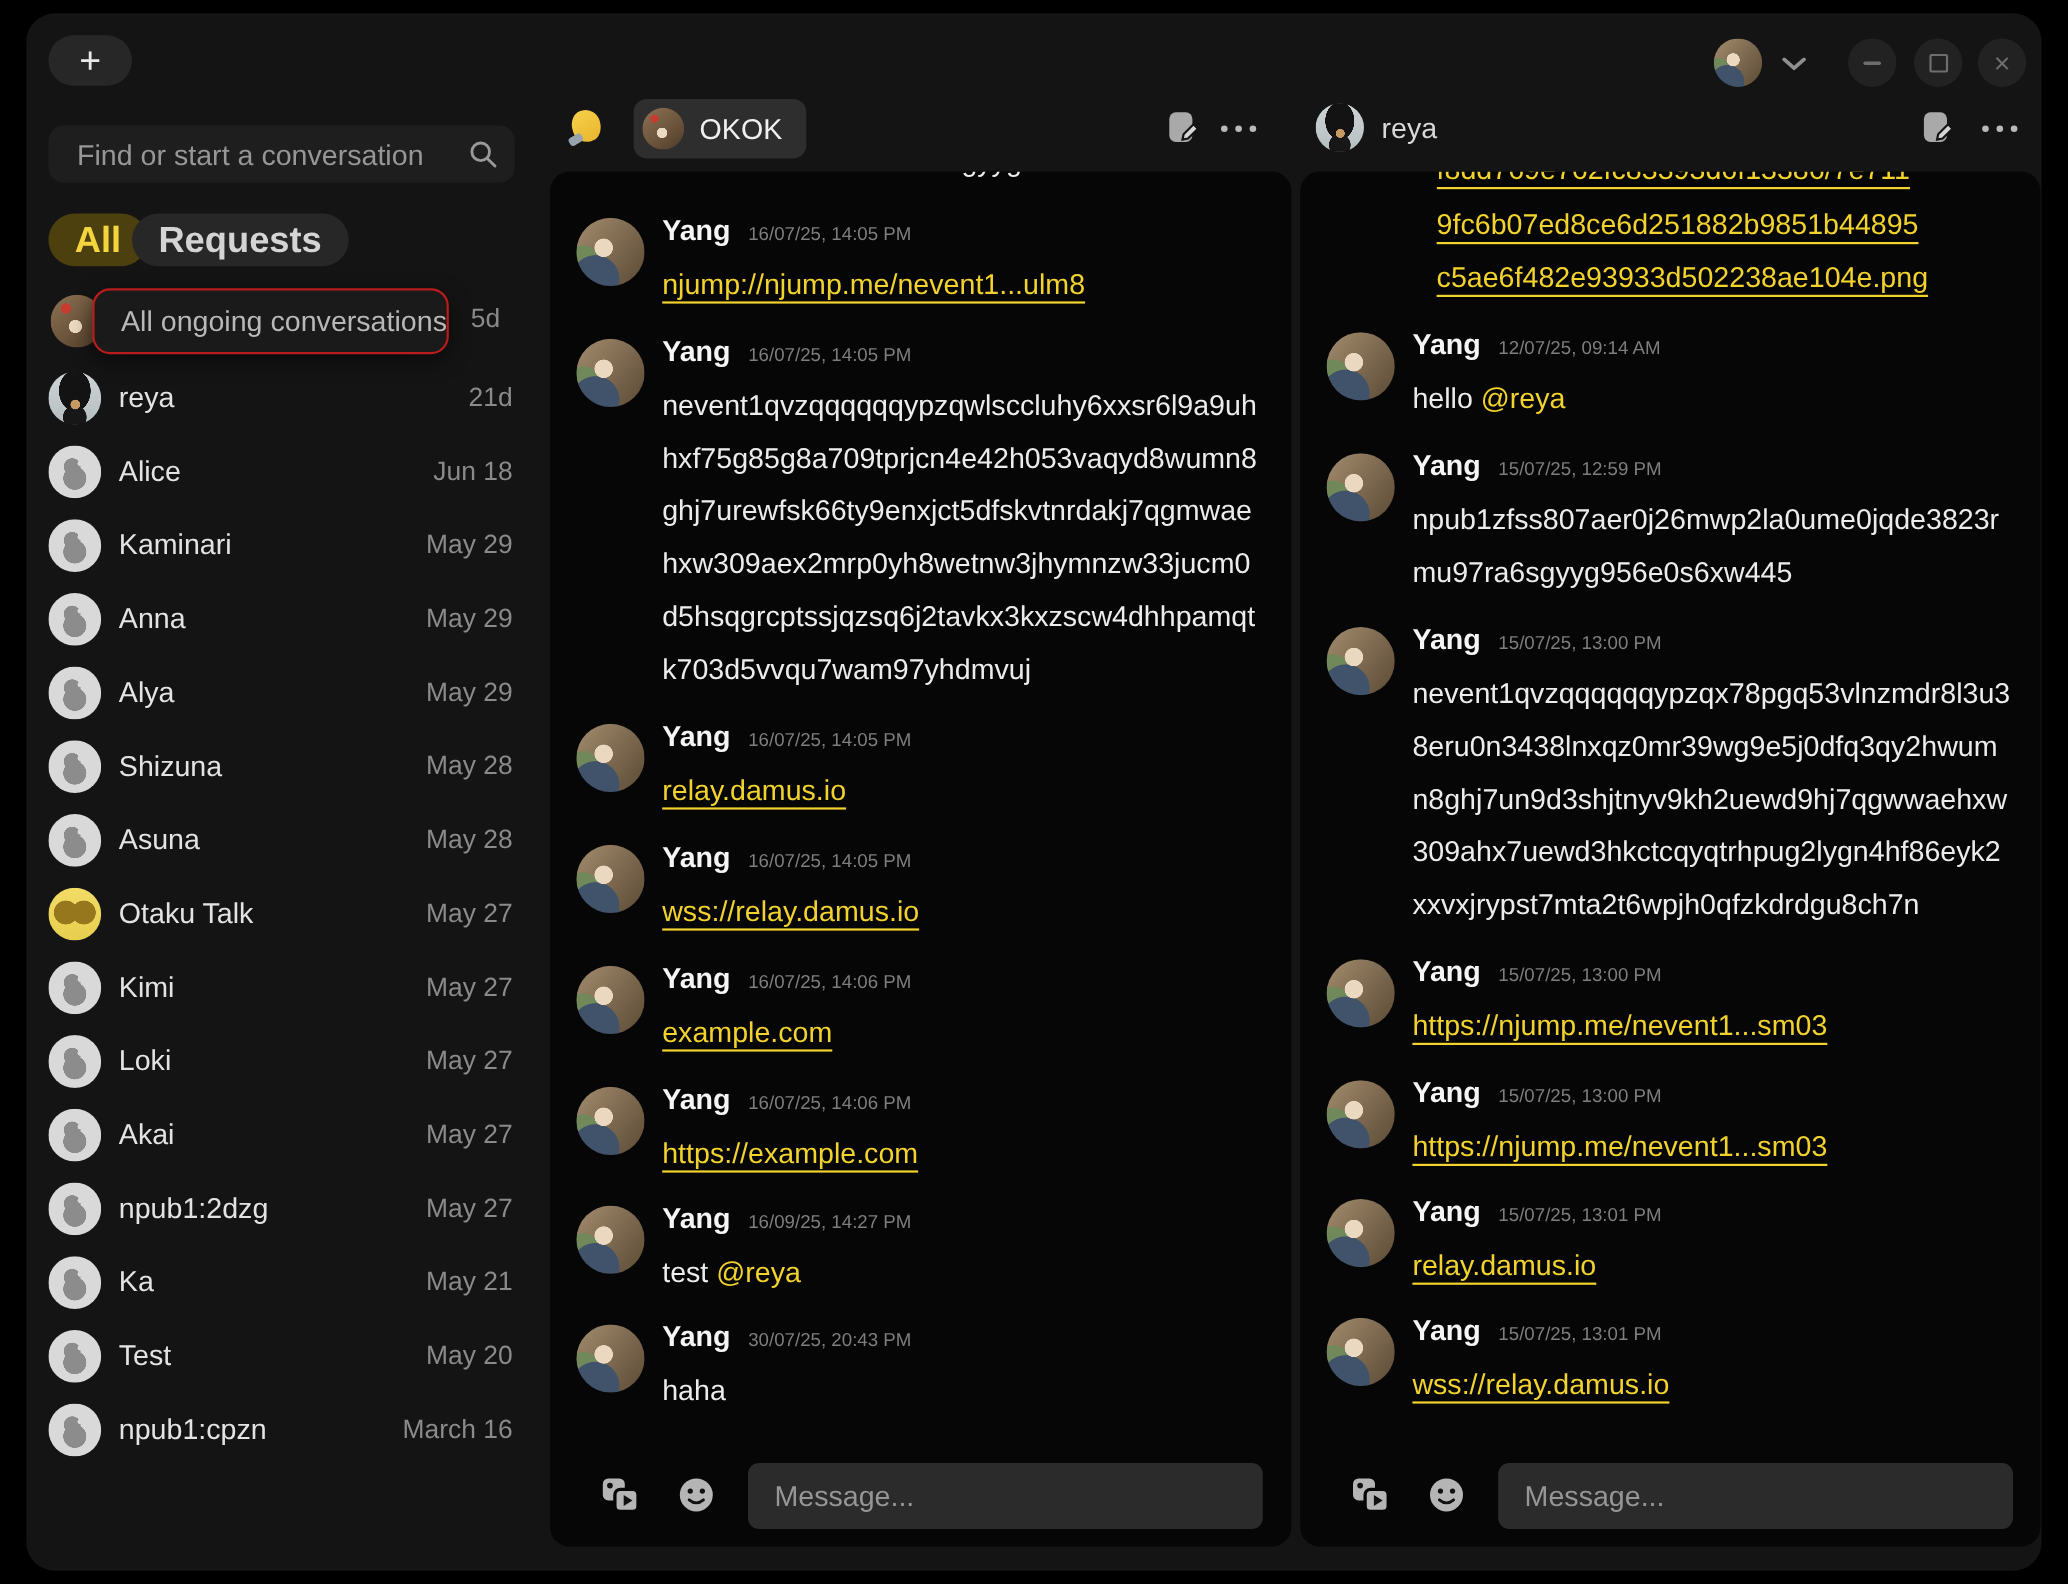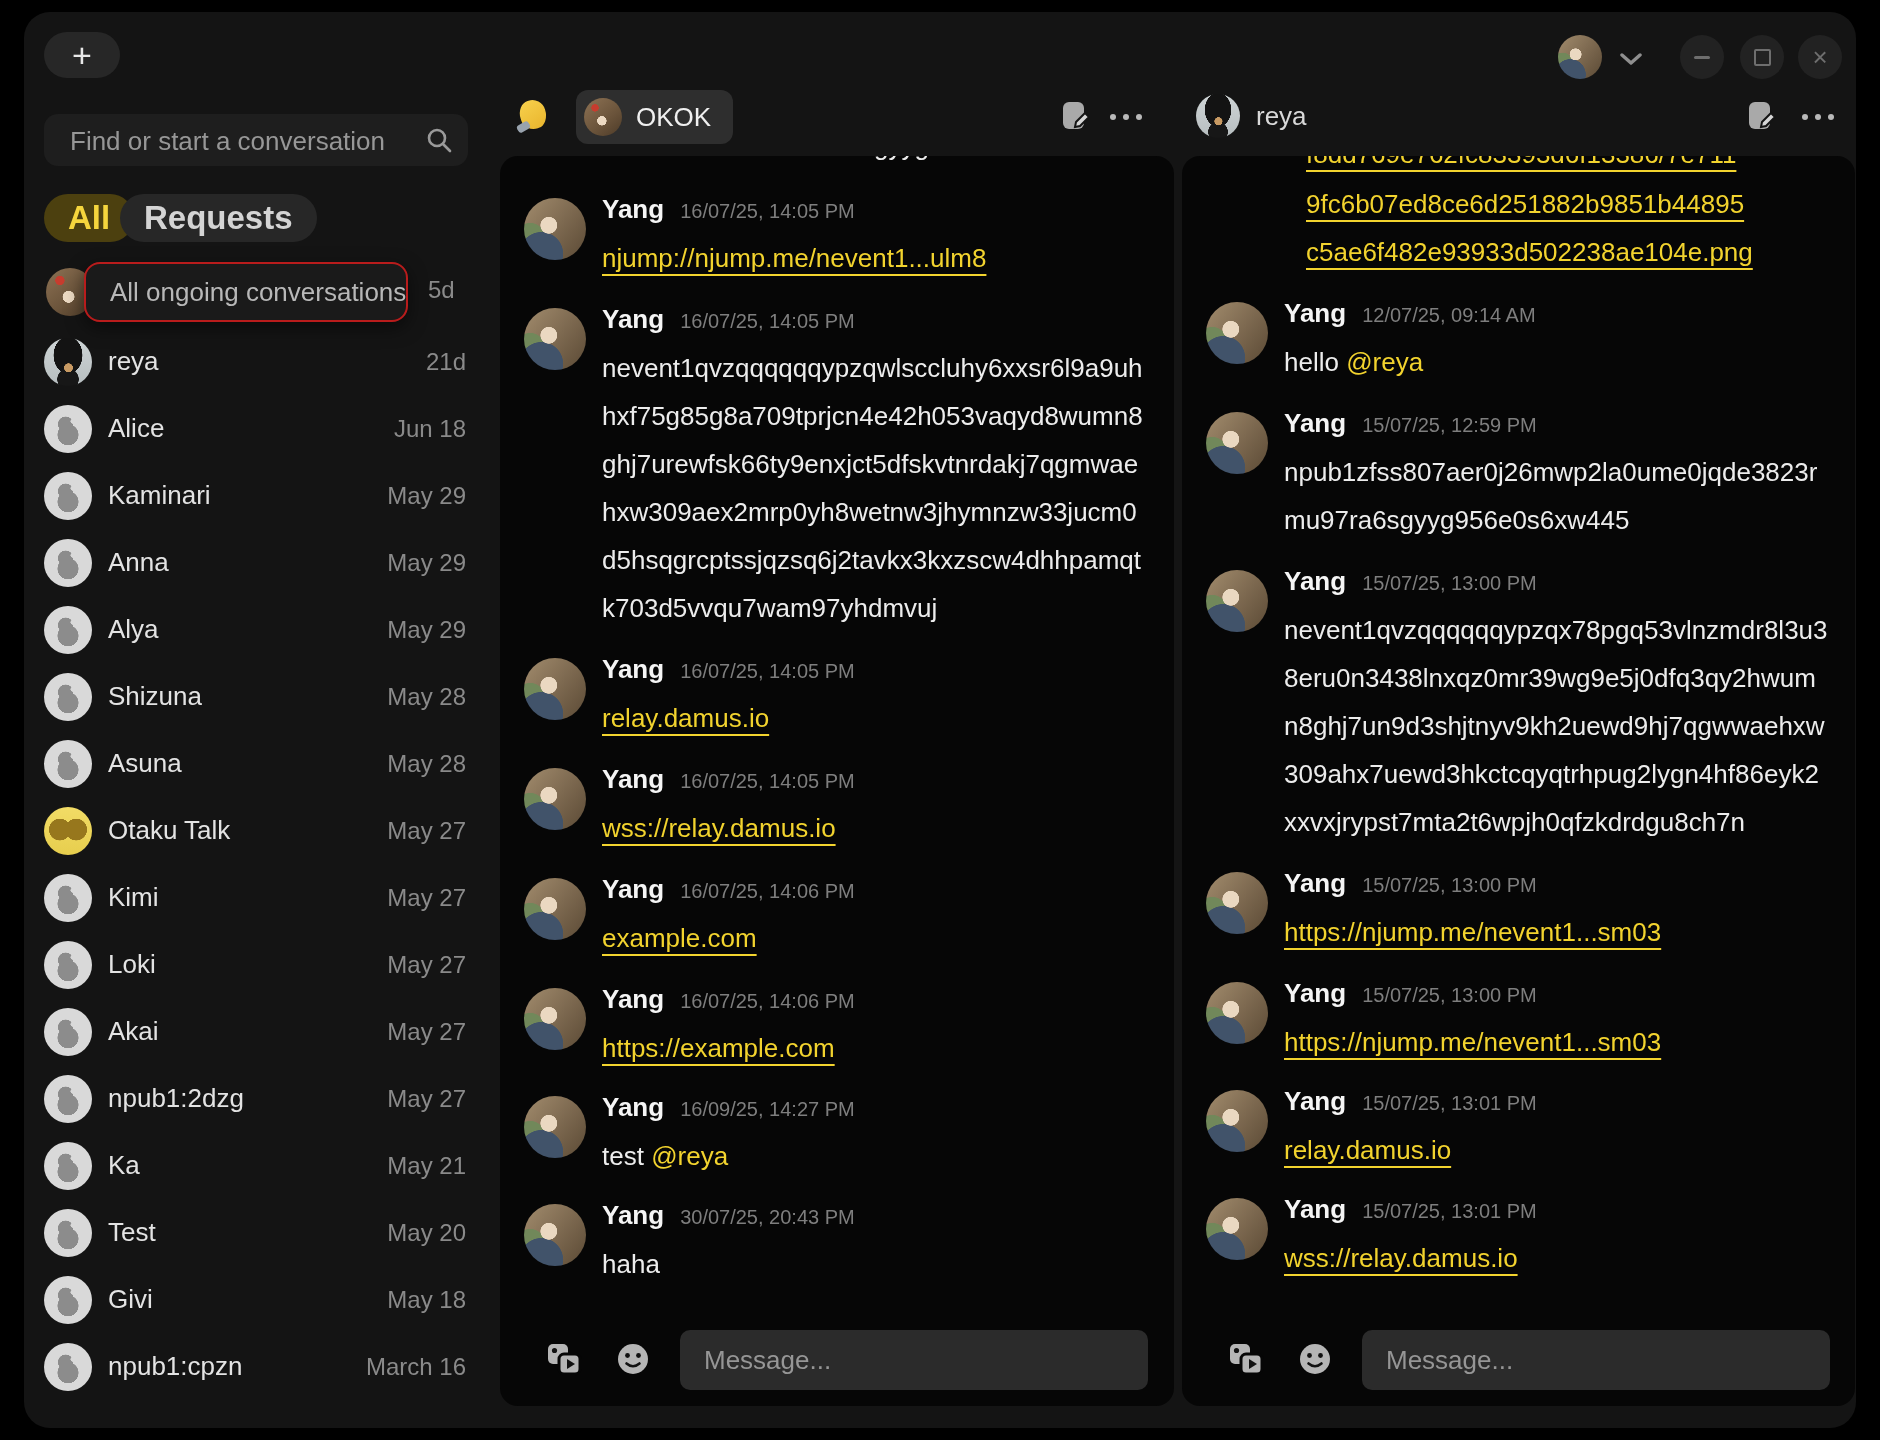--- a/index.html
+++ b/index.html
@@ -52,21 +52,21 @@
   .panel{position:absolute;top:144px;width:674px;height:1250px;background:#060606;border-radius:18px;overflow:hidden;}
   #panel-mid{left:476px;}
   #panel-right{left:1158px;width:673px;}
   .msgs{position:absolute;left:0;top:0;right:0;padding:0 26px 0 24px;}
   .msg{display:flex;margin-top:22px;}
   .msg.tight{margin-top:20px;}
   .msg-avatar{width:62px;height:62px;border-radius:50%;flex:0 0 62px;margin:4px 16px 0 0;}
   .msg-body{width:548px;}
   .msg-head{display:flex;align-items:baseline;height:40px;}
   .msg-author{font-size:26px;font-weight:700;color:#f5f5f5;}
-  .msg-ts{font-size:20px;color:#7e7e7e;margin-left:16px;}
+  .msg-ts{font-size:17px;color:#7e7e7e;margin-left:16px;}
   .msg-content{font-size:26px;line-height:48px;color:#ececec;word-break:break-all;}
   .link{color:#f2d32e;text-decoration:underline;text-decoration-thickness:2px;text-underline-offset:7px;cursor:pointer;}
   .mention{color:#f2d32e;cursor:pointer;margin-top:43px;}
   .clipbox-mid{height:16px;overflow:hidden;}
   .clipbox-mid .inner{margin-top:-34px;padding-left:350px;font-size:26px;line-height:48px;color:#ececec;}
   .clip-block{margin-left:100px;width:548px;}
   .clip-line{height:24px;overflow:hidden;}
   .clip-line .inner{display:block;margin-top:-26px;}
   .clip-block a{display:block;font-size:26px;line-height:48px;}
 
@@ -206,25 +206,20 @@
           <span class="c-name">Ka</span>
           <span class="c-date">May 21</span>
         </div>
         <div class="conv-row">
           <div class="c-av av-default"></div>
           <span class="c-name">Test</span>
           <span class="c-date">May 20</span>
         </div>
         <div class="conv-row">
           <div class="c-av av-default"></div>
-          <span class="c-name">Givi</span>
-          <span class="c-date">May 18</span>
-        </div>
-        <div class="conv-row">
-          <div class="c-av av-default"></div>
           <span class="c-name">npub1:cpzn</span>
           <span class="c-date">March 16</span>
         </div>
       </div>
 
     <div class="wave">
         <div class="palm"></div>
         <div class="band"></div>
       </div>
     <button class="peer-pill">

